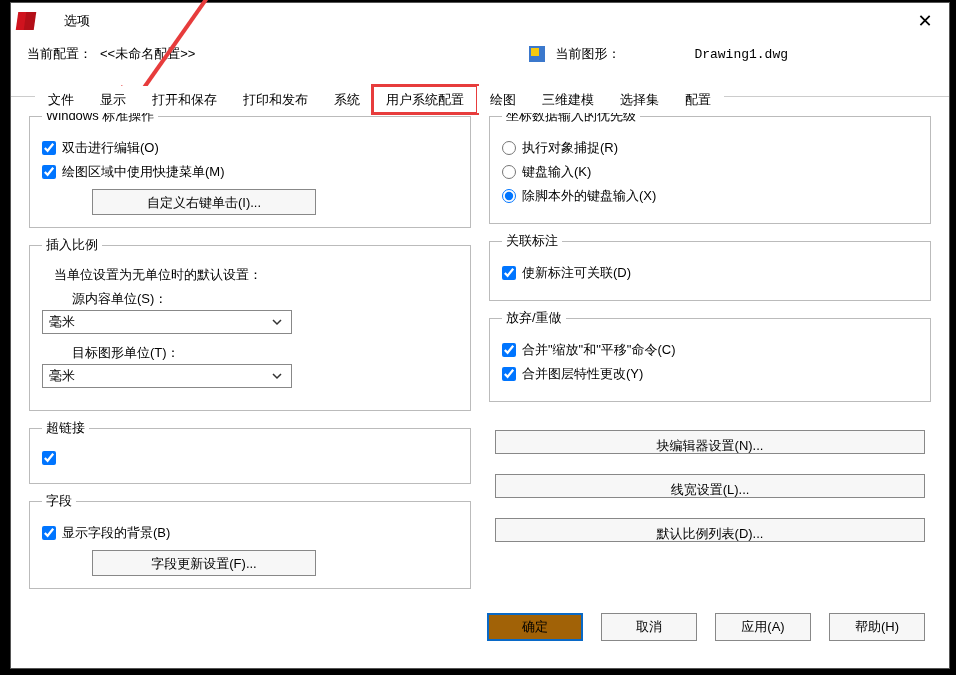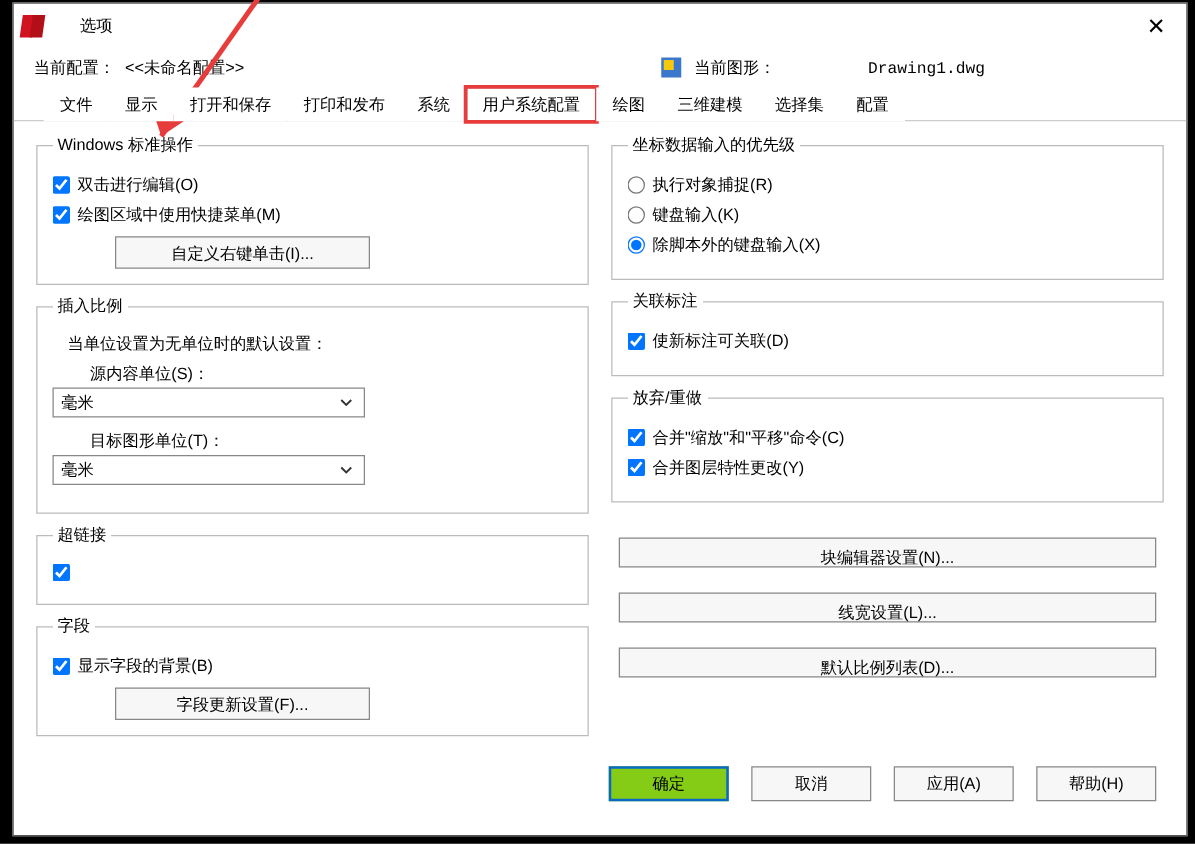--- a/index.html
+++ b/index.html
@@ -83,21 +83,21 @@
     padding: 0 24px;
     border-bottom: 1px solid #ccc;
     gap:0;
     height:26px;
   }
   .tab {
     padding: 4px 12px 4px 12px;
     border: 1px solid transparent;
     border-bottom:none;
     position:relative;
-    top:1px;
+    top:17px;
     background:#fff;
   }
   .tab.active {
     border-color:#ccc;
     background:#fff;
   }
   .tab.highlight-outline {
     outline: 3px solid #e73c3c;
     outline-offset: -1px;
   }
@@ -122,21 +122,21 @@
     gap:6px;
     margin: 6px 0;
   }
   .chk input, .rad input {
     width:14px;height:14px;
     margin:0;
   }
 
   .wide-btn {
     display:block;
-    width: 204px;
+    width: 224px;
     height: 26px;
     margin: 8px 0 0 50px;
     border:1px solid #888;
     background:#f7f7f7;
     text-align:center;
     line-height:24px;
     font-family: inherit;
     font-size:13px;
   }
 
@@ -179,21 +179,21 @@
   .fbtn {
     width: 96px;
     height: 28px;
     border:1px solid #888;
     background:#f7f7f7;
     font-size:13px;
     font-family:inherit;
   }
   .fbtn.primary {
     border:2px solid #0969c7;
-    background:#84cc16;
+    background:#a16207;
   }
 
   
   .arrow-overlay {
     position:absolute;
     left:98px;
     top:-22px;
     pointer-events:none;
   }
 </style>

